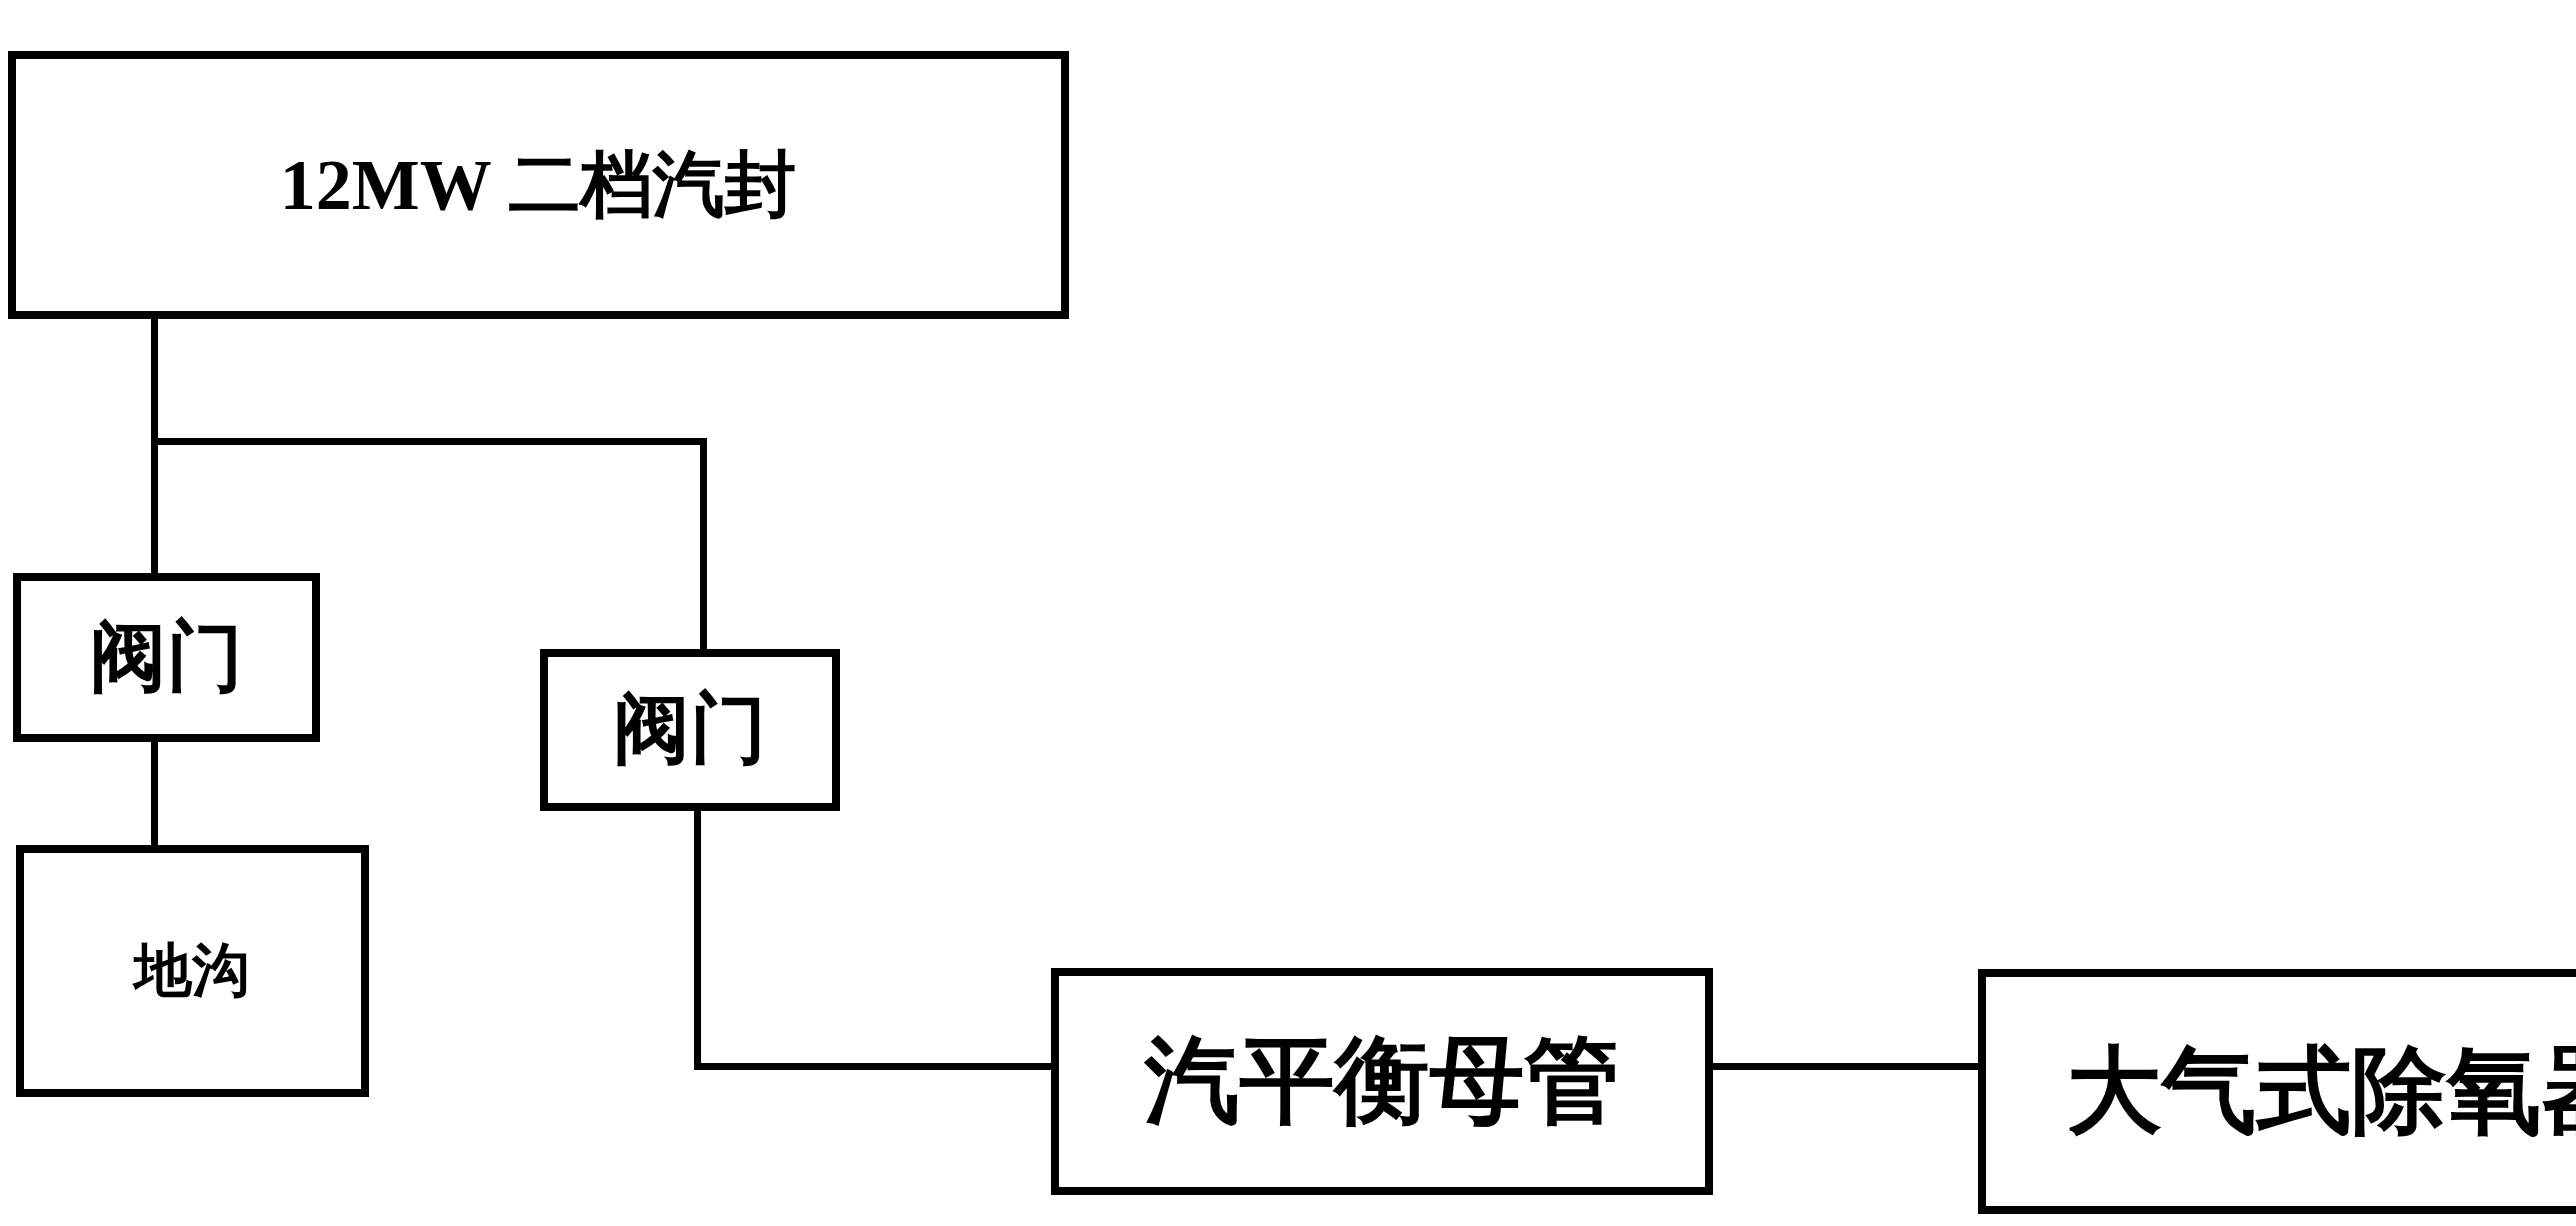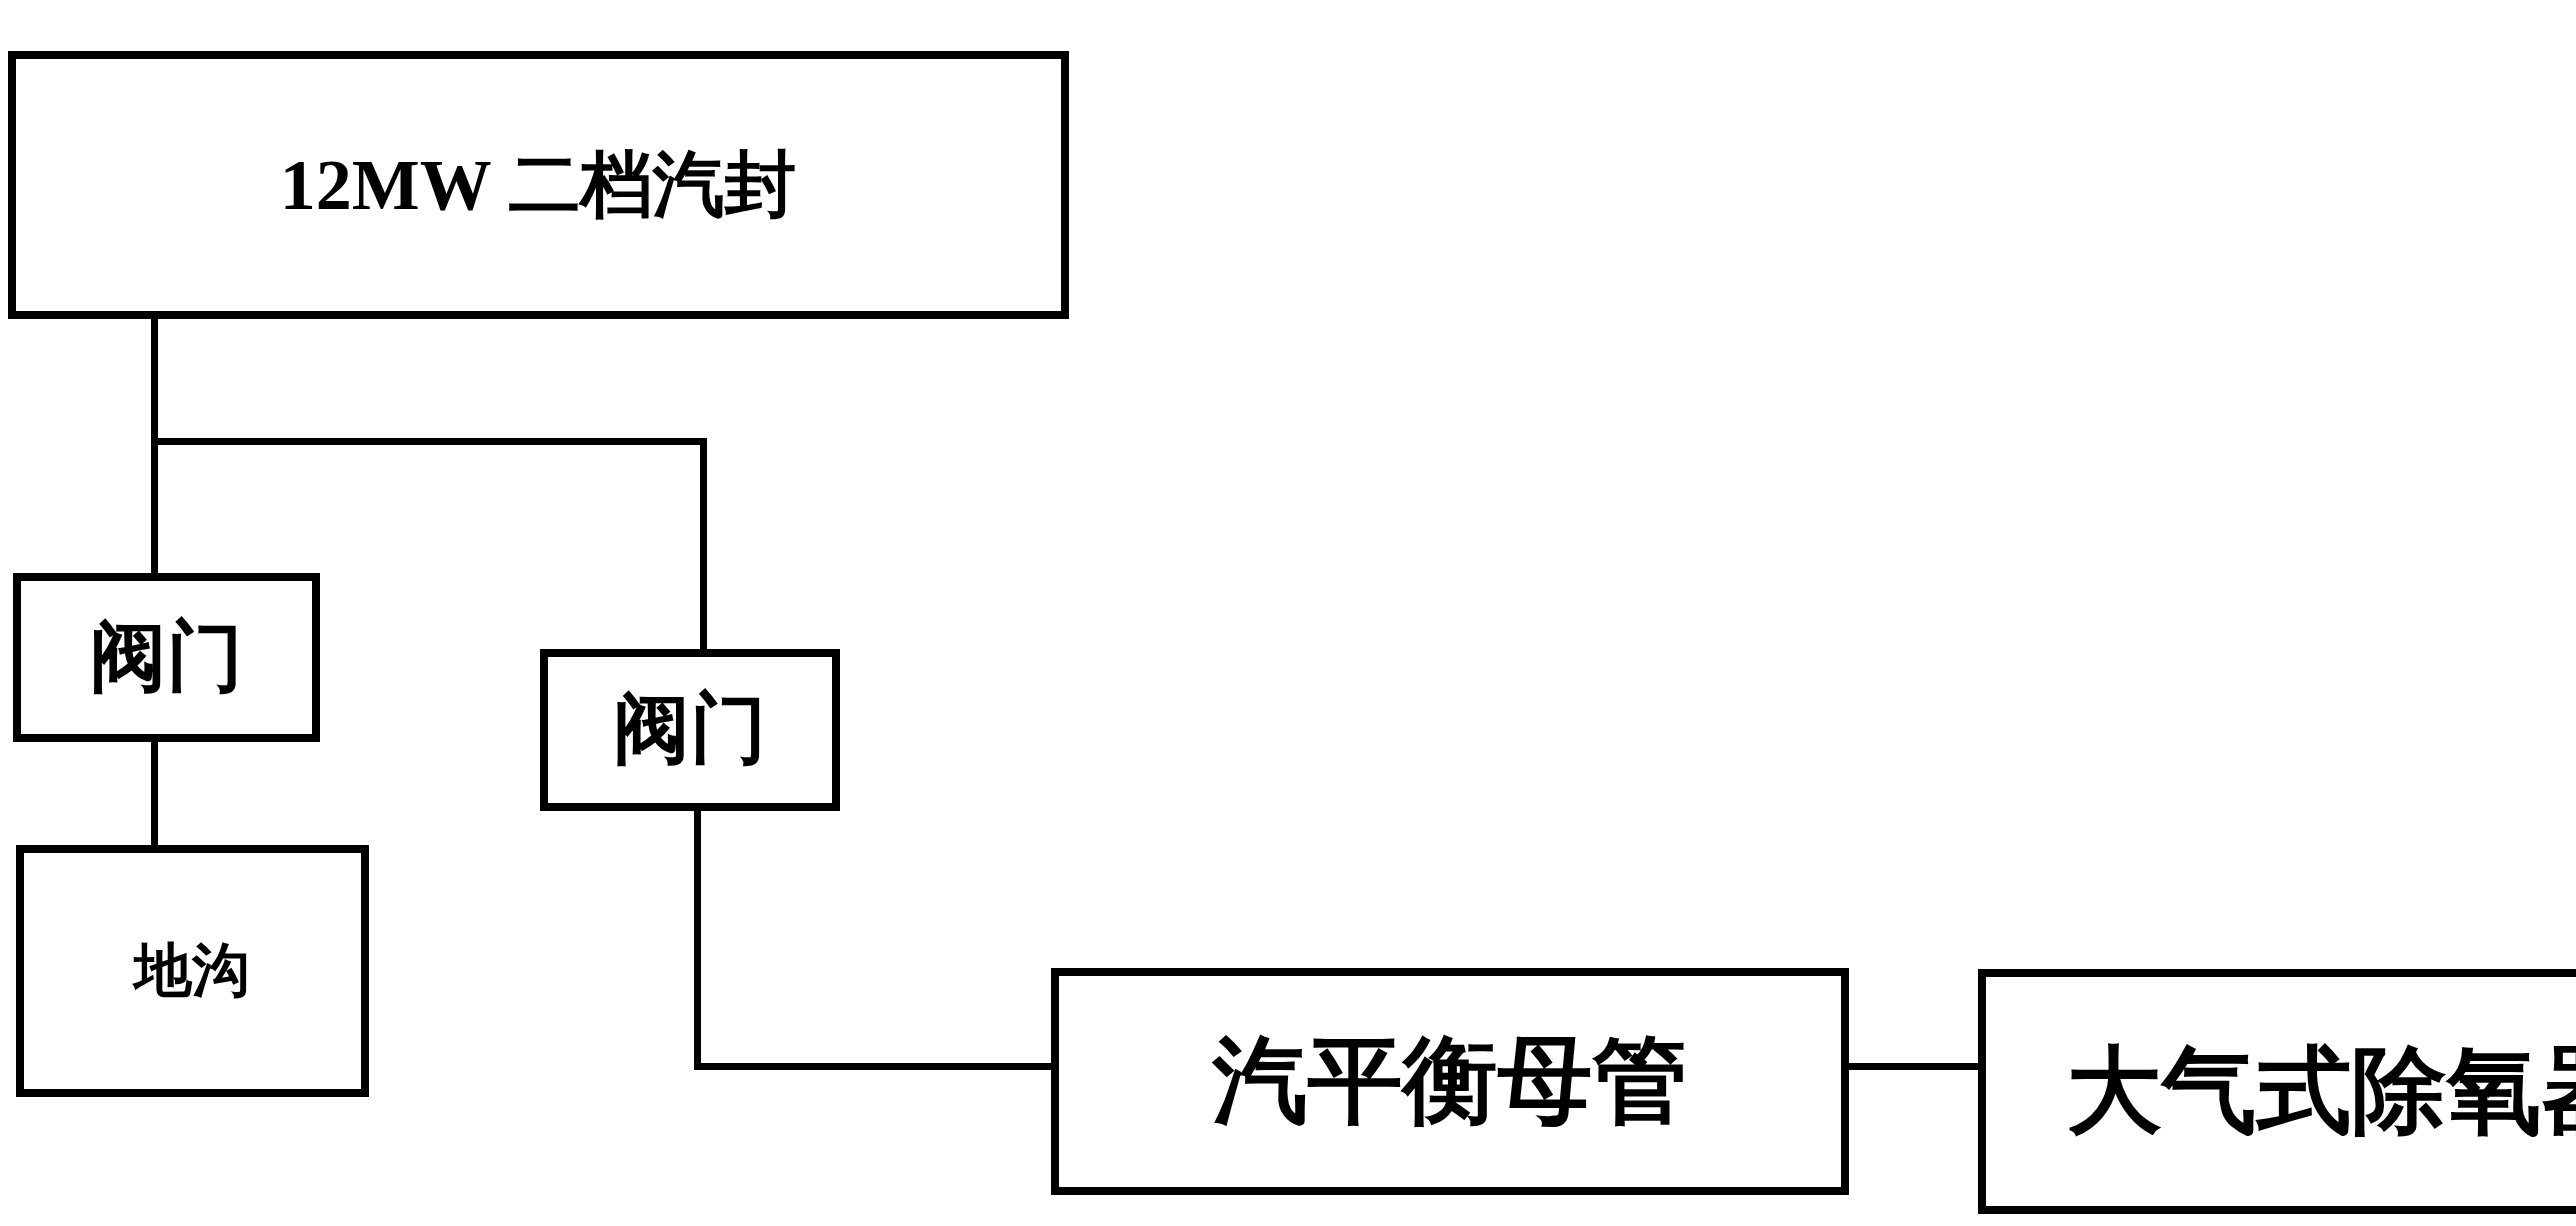--- a/index.html
+++ b/index.html
@@ -30,21 +30,21 @@
   .line {
     position: absolute;
     background: #000000;
   }
 
   
   .n-gland    { left: 7.7px;   top: 7.7px;   width: 1061px; height: 268px; font-size: 72px; margin-top: 43px; }
   .n-valve1   { left: 13px;   top: 573px; width: 307px;  height: 169px; font-size: 77px; }
   .n-trench   { left: 15.5px;   top: 845px; width: 353px;  height: 252px; font-size: 58px; }
   .n-valve2   { left: 540px; top: 649px; width: 300px;  height: 162px; font-size: 77px; }
-  .n-header   { left: 1051px; top: 968px; width: 798px; height: 227px; font-size: 95px; }
+  .n-header   { left: 1051px; top: 968px; width: 662px; height: 227px; font-size: 95px; }
   .n-deaer    { left: 1978px; top: 969px; width: 747px; height: 245px; font-size: 95px; }
 
   
   .l-v-main     { left: 151px;  top: 276px;  width: 7.2px;   height: 297px; }
   .l-h-branch   { left: 151px;  top: 438px;  width: 556px; height: 7.2px;  }
   .l-v-right    { left: 700px; top: 438px;  width: 7.2px;   height: 211px; }
   .l-v-trench   { left: 151px;  top: 742px; width: 7.2px;   height: 103px; }
   .l-v-valve2   { left: 694px; top: 811px; width: 7.2px;   height: 259px; }
   .l-h-header   { left: 694px; top: 1063px; width: 357px;  height: 7.2px;  }
   .l-h-deaer    { left: 1713px; top: 1063px; width: 265px;  height: 7.2px;  }

